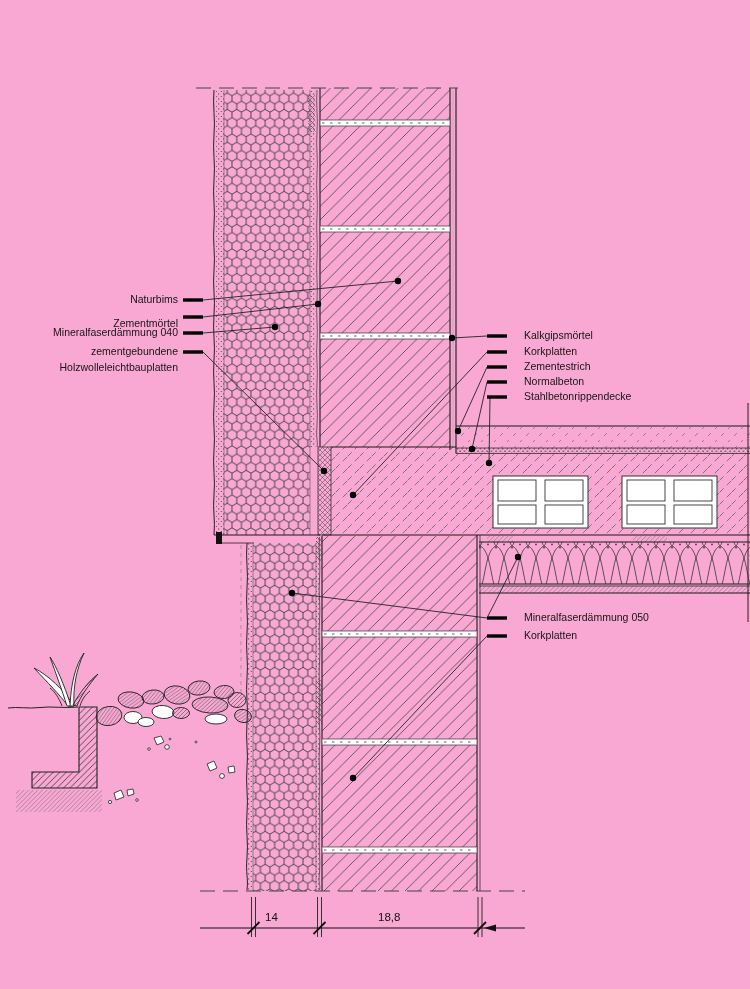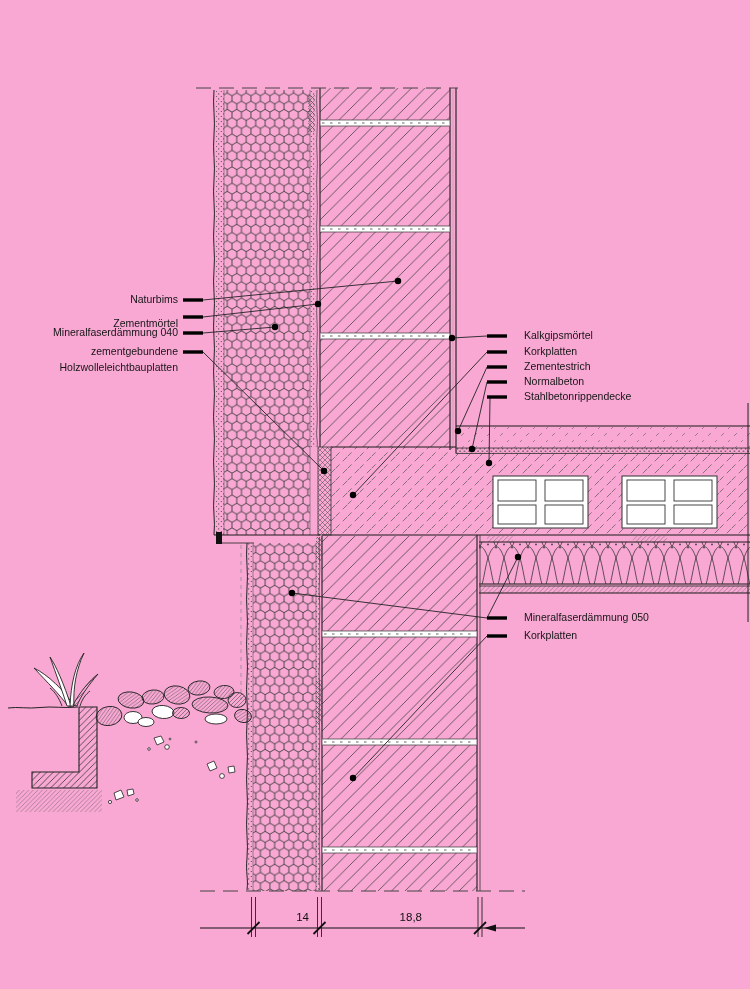--- a/index.html
+++ b/index.html
@@ -2,21 +2,21 @@
 <html><head>
 <meta charset="utf-8">
 <style>
   html,body{margin:0;padding:0;background:#fff;}
   .stage{position:relative;width:750px;height:989px;background:#f9a8d4;overflow:hidden;
          font-family:"Liberation Sans",sans-serif;}
   .stage svg{position:absolute;left:0;top:0;}
   .lbl{position:absolute;font:10.5px/13px "Liberation Sans",sans-serif;color:#151515;white-space:nowrap;}
   .lbl.left-col{right:572px;text-align:right;}
   .lbl.right-col{left:524px;text-align:center;}
-  .dim{position:absolute;font:11.5px/13px "Liberation Sans",sans-serif;color:#111;text-align:right;width:44px;}
+  .dim{position:absolute;font:11.5px/13px "Liberation Sans",sans-serif;color:#111;text-align:left;width:44px;}
 </style>
 </head>
 <body>
 
 <div class="stage">
 
 <svg width="750" height="989" viewBox="0 0 750 989" xmlns="http://www.w3.org/2000/svg">
   <defs>
 
     <pattern id="hex" width="9.47" height="16.41" patternUnits="userSpaceOnUse">

